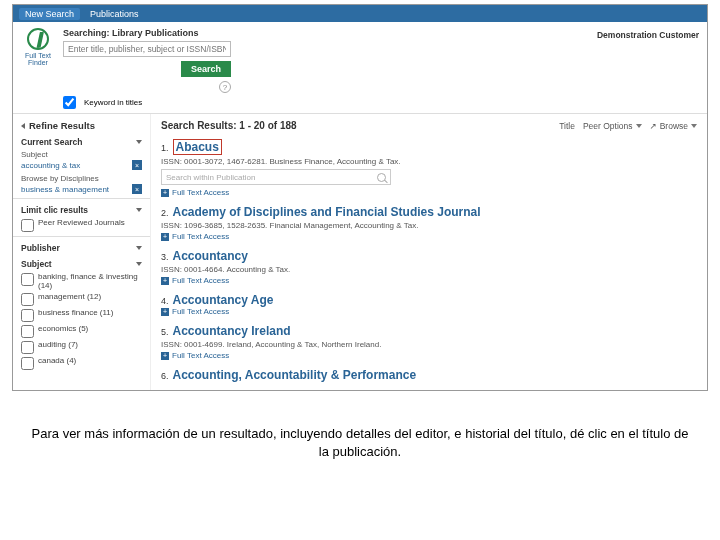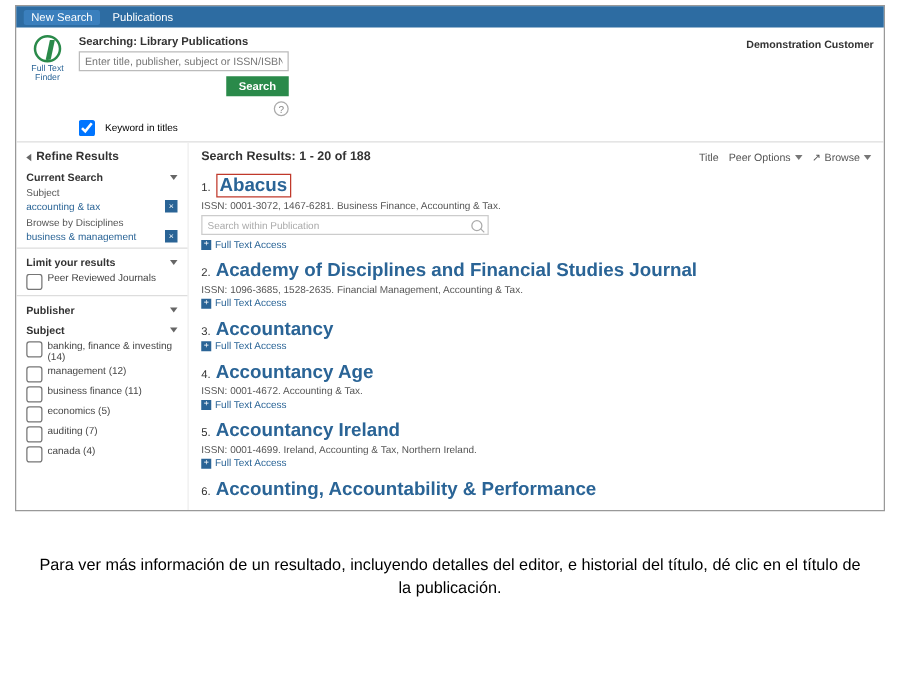--- a/index.html
+++ b/index.html
@@ -39,21 +39,21 @@
   .hr{border-top:1px solid #ddd;margin:4px -8px;}
   .facet-item{display:flex;align-items:flex-start;gap:4px;margin:2px 0;font-size:8px;color:#444;}
   .facet-item input{margin-top:1px;}
   .main{flex:1;padding:6px 10px 0;}
   .results-top{display:flex;align-items:center;margin-bottom:8px;}
   .results-title{font-weight:bold;font-size:10px;color:#333;}
   .results-tools{margin-left:auto;display:flex;gap:8px;align-items:center;font-size:8.5px;color:#555;}
   .tool{display:flex;align-items:center;gap:3px;cursor:pointer;}
   .caret-d{display:inline-block;width:0;height:0;border-left:3px solid transparent;border-right:3px solid transparent;border-top:4px solid #777;}
   .result{margin-bottom:8px;}
-  .r-title{color:#2a6496;font-weight:bold;font-size:15px;}
+  .r-title{color:#2a6496;font-weight:bold;font-size:12px;}
   .r-num{color:#333;font-weight:normal;margin-right:4px;}
   .r-meta{font-size:8px;color:#555;margin:2px 0;}
   .r-access{font-size:8px;color:#2a6496;display:flex;align-items:center;gap:3px;cursor:pointer;}
   .plus{width:8px;height:8px;background:#2a6496;color:#fff;font-size:7px;display:flex;align-items:center;justify-content:center;}
   .highlight-box{border:1.5px solid #c0392b;display:inline-block;padding:0 2px;}
   .search-within{border:1px solid #ccc;height:16px;width:230px;margin:3px 0;display:flex;align-items:center;padding:0 4px;color:#aaa;font-size:8px;justify-content:space-between;}
   .mag{width:9px;height:9px;border:1px solid #aaa;border-radius:50%;position:relative;}
   .mag::after{content:"";position:absolute;width:4px;height:1px;background:#aaa;bottom:-1px;right:-3px;transform:rotate(45deg);}
   .caption{text-align:center;font-size:13px;color:#000;margin:34px 28px 0;line-height:1.35;font-family:Arial,sans-serif;}
 </style>
@@ -103,21 +103,21 @@
           <span class="pill-text">accounting &amp; tax</span>
           <span class="x-box">×</span>
         </div>
       <div class="side-label">Browse by Disciplines</div>
       <div class="pill-row">
           <span class="pill-text">business &amp; management</span>
           <span class="x-box">×</span>
         </div>
       <div class="hr"></div>
       <div class="side-sec">
-          <span>Limit your results</span>
+          <span>Limit clic results</span>
           <span class="mini-caret"></span>
         </div>
       <label class="facet-item">
           <input type="checkbox" style="">
           <span>Peer Reviewed Journals</span>
         </label>
       <div class="hr"></div>
       <div class="side-sec">
           <span>Publisher</span>
           <span class="mini-caret"></span>
@@ -186,28 +186,28 @@
           <div class="result">
             <div><span class="r-num">2.</span><a class="r-title">Academy of Disciplines and Financial Studies Journal</a></div>
             <div class="r-meta">ISSN: 1096-3685, 1528-2635. Financial Management, Accounting &amp; Tax.</div>
             <div class="r-access">
               <span class="plus">+</span>
               <span>Full Text Access</span>
             </div>
           </div>
           <div class="result">
             <div><span class="r-num">3.</span><a class="r-title">Accountancy</a></div>
+            <div class="r-meta">ISSN: 0001-4664. Accounting &amp; Tax.</div>
             <div class="r-access">
               <span class="plus">+</span>
               <span>Full Text Access</span>
             </div>
           </div>
           <div class="result">
             <div><span class="r-num">4.</span><a class="r-title">Accountancy Age</a></div>
-            <div class="r-meta">ISSN: 0001-4672. Accounting &amp; Tax.</div>
             <div class="r-access">
               <span class="plus">+</span>
               <span>Full Text Access</span>
             </div>
           </div>
           <div class="result">
             <div><span class="r-num">5.</span><a class="r-title">Accountancy Ireland</a></div>
             <div class="r-meta">ISSN: 0001-4699. Ireland, Accounting &amp; Tax, Northern Ireland.</div>
             <div class="r-access">
               <span class="plus">+</span>

